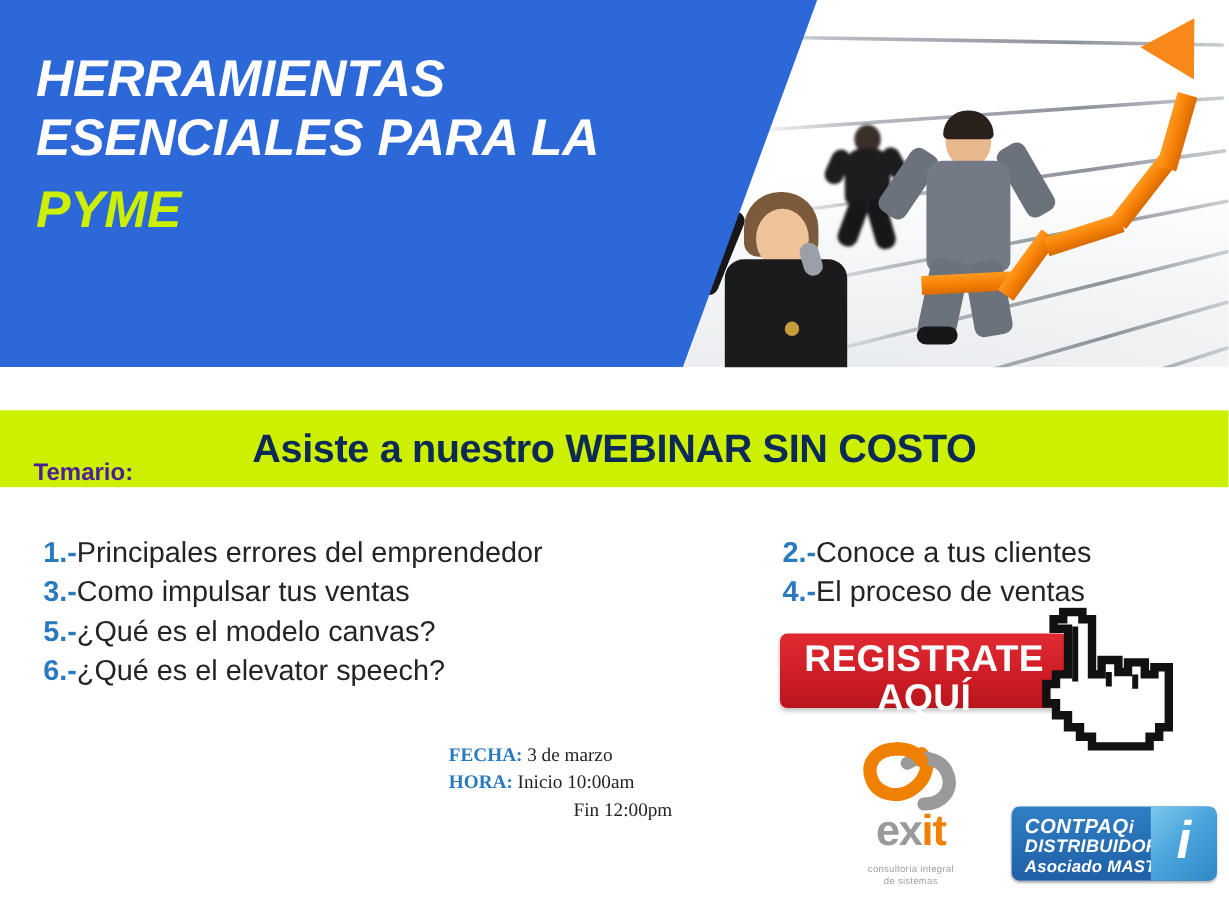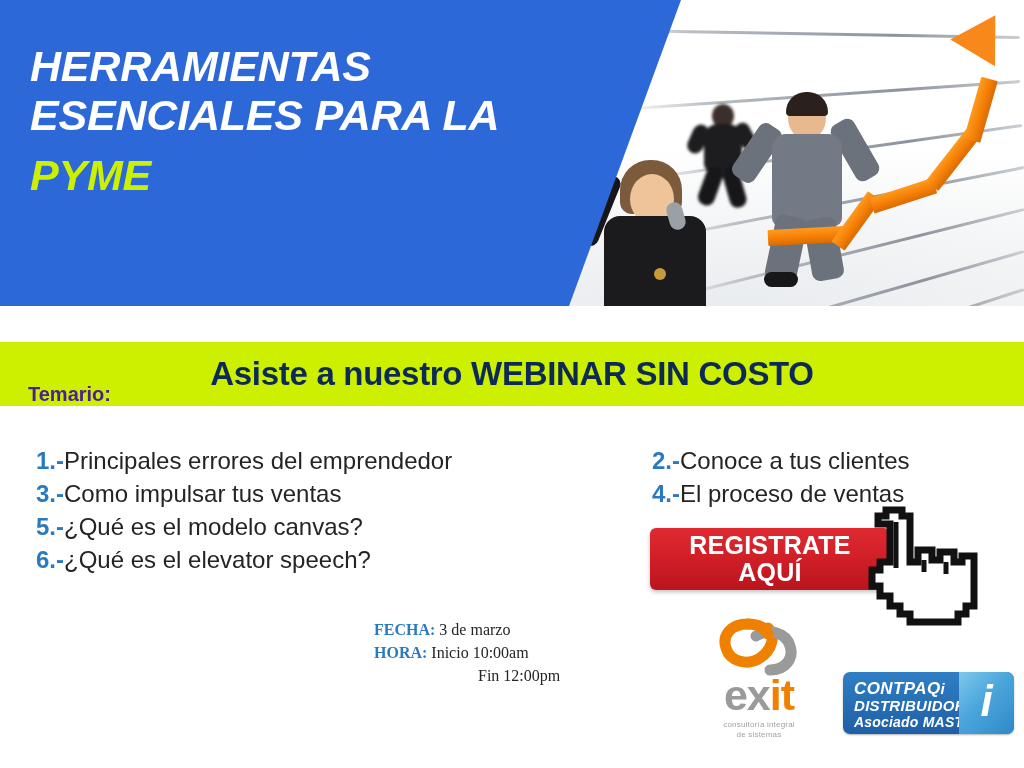--- a/index.html
+++ b/index.html
@@ -150,21 +150,21 @@
     position: absolute;
     left: 650px;
     top: 528px;
     width: 240px;
     height: 62px;
     border-radius: 6px;
     background: linear-gradient(180deg, #e02a32 0%, #cf1d26 55%, #b9151d 100%);
     box-shadow: 0 2px 4px rgba(0,0,0,0.25);
     color: #ffffff;
     font-weight: bold;
-    font-size: 25px;
+    font-size: 31px;
     line-height: 1.08;
     text-align: center;
     padding-top: 4px;
     box-sizing: border-box;
     letter-spacing: 0.2px;
   }
   .cursor-hand {
     position: absolute;
     left: 868px;
     top: 506px;
@@ -224,21 +224,21 @@
   .exit-mark {
     position: absolute;
     left: 18px; top: 0;
     width: 80px; height: 62px;
   }
   .exit-word {
     position: absolute;
     left: 0; top: 58px;
     width: 118px;
     text-align: center;
-    font-size: 43px;
+    font-size: 36px;
     font-weight: bold;
     line-height: 1;
     letter-spacing: -1px;
     color: #9a9a9a;
   }
   .exit-word .it { color: #f08000; }
   .exit-tag {
     position: absolute;
     left: 0; top: 104px;
     width: 118px;

